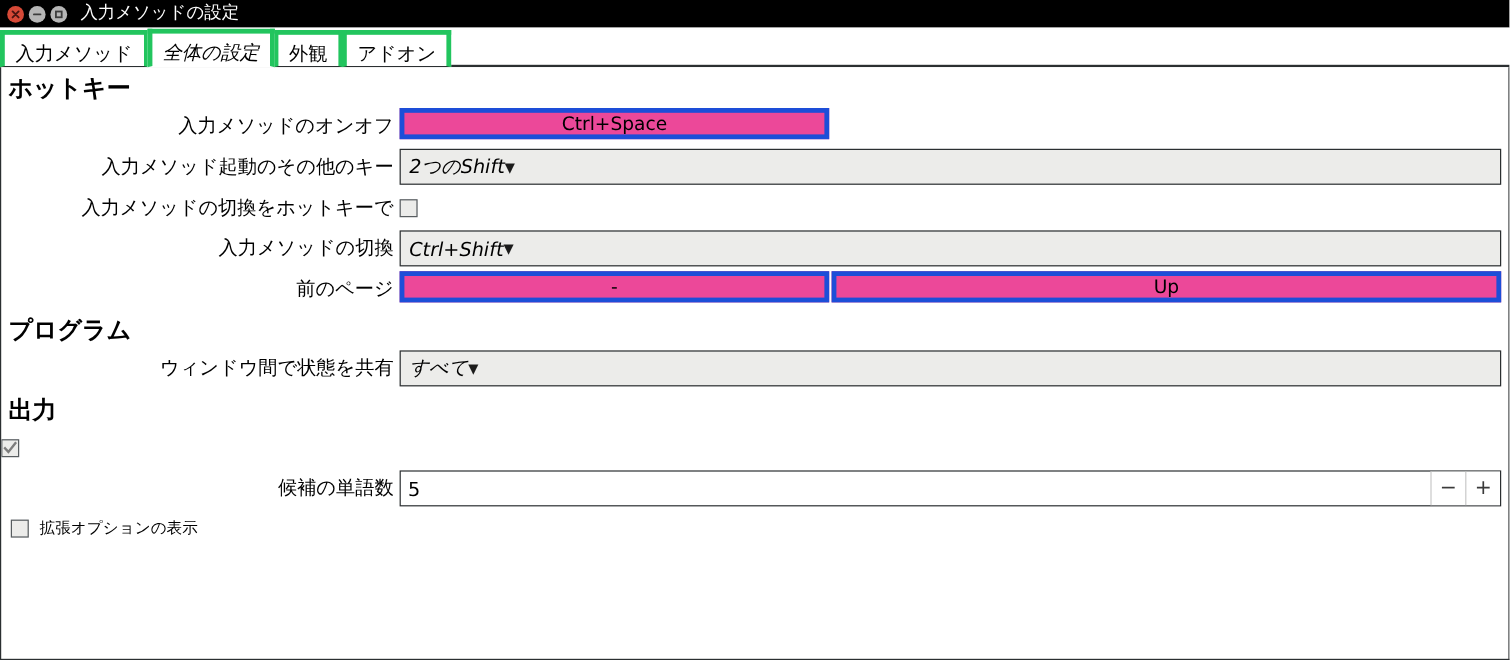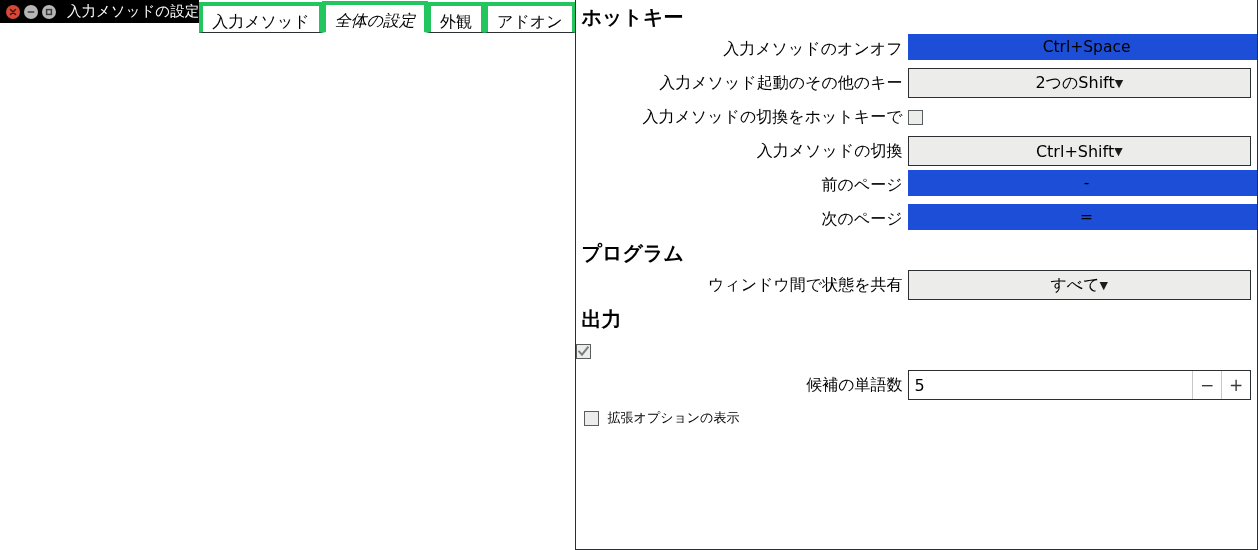--- a/index.html
+++ b/index.html
@@ -13,21 +13,21 @@
     overflow: hidden;
     font-family: "DejaVu Sans", "Liberation Sans", sans-serif;
     font-size: 15px;
     color: #000000;
   }
 
   #window {
     width: 1258px;
     height: 550px;
     display: flex;
-    flex-direction: row;
+    flex-direction: column;
     background: #ffffff;
     box-sizing: border-box;
   }
 
   
   .titlebar {
     height: 23px;
     background: #000000;
     display: flex;
     align-items: center;
@@ -145,43 +145,44 @@
     box-sizing: border-box;
   }
 
   
   .btnpair {
     display: flex;
     width: 100%;
     height: 30px;
   }
   .kbtn {
-    background: #1d4ed8;
+    background: #ec4899;
     border: 4px solid #1d4ed8;
     display: flex;
     align-items: center;
     justify-content: center;
     font-size: 15.5px;
     box-sizing: border-box;
     height: 26px;
   }
   .kbtn.left  { width: 358px; flex: 0 0 358px; }
   .kbtn.right { flex: 1 1 auto; margin-left: 2px; }
 
   .combo {
     width: 100%;
     height: 30px;
     background: #ececea;
     border: 1px solid #2b2f31;
     box-sizing: border-box;
     display: flex;
     align-items: center;
-    justify-content: center;
+    justify-content: flex-start;
     padding: 0 7px 0 7px;
     font-size: 16px;
+    font-style: italic;
   }
   .combo .arrow {
     font-size: 11px;
     line-height: 1;
     color: #1b1b1b;
   }
 
   .chk {
     width: 15px;
     height: 15px;
@@ -308,29 +309,20 @@
     <div class="row">
       <div class="lbl">前のページ</div>
       <div class="ctl">
         <div class="btnpair">
           <div class="kbtn left">-</div>
           <div class="kbtn right">Up</div>
         </div>
       </div>
     </div>
 
-    <div class="row">
-      <div class="lbl">次のページ</div>
-      <div class="ctl">
-        <div class="btnpair">
-          <div class="kbtn left">=</div>
-          <div class="kbtn right">Down</div>
-        </div>
-      </div>
-    </div>
 
     <div class="section-header">プログラム</div>
 
     <div class="row">
       <div class="lbl">ウィンドウ間で状態を共有</div>
       <div class="ctl">
         <div class="combo">
           <span>すべて</span>
           <span class="arrow">▼</span>
         </div>

